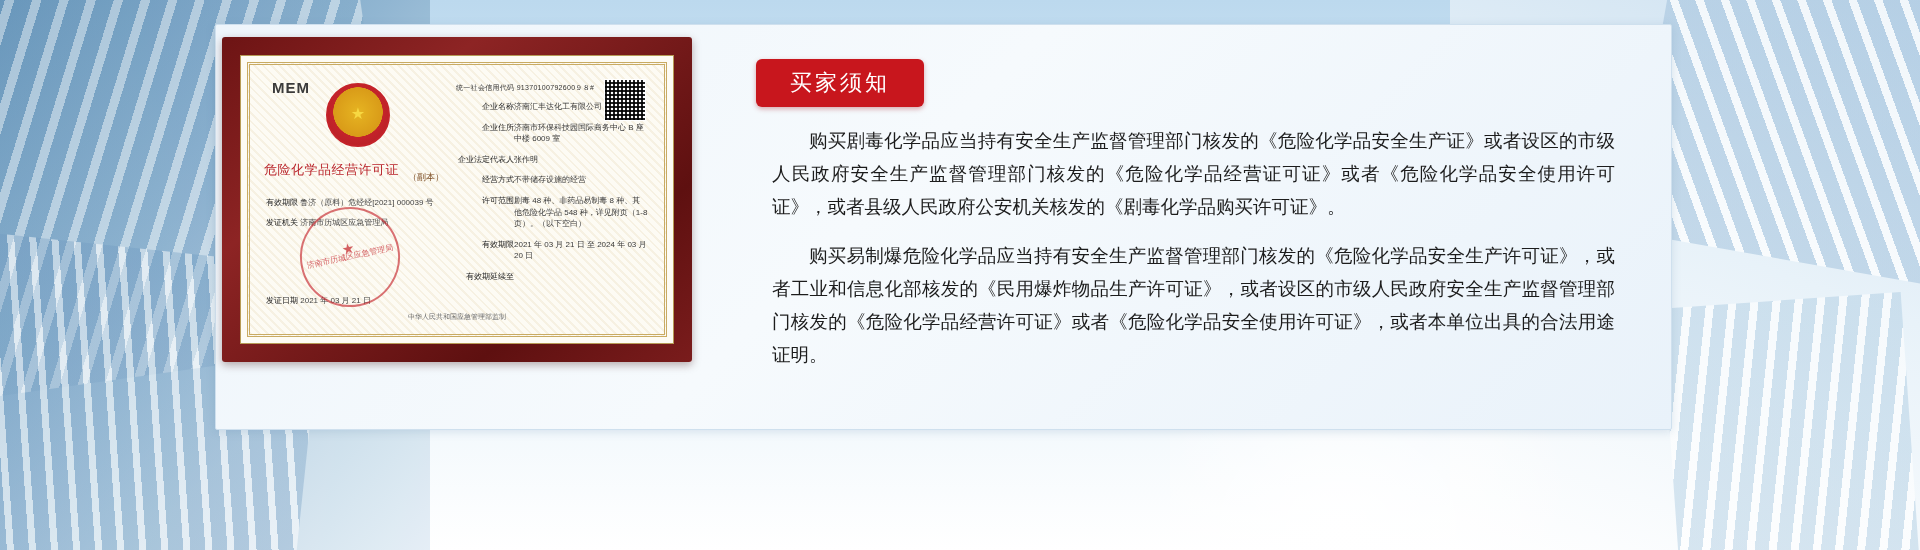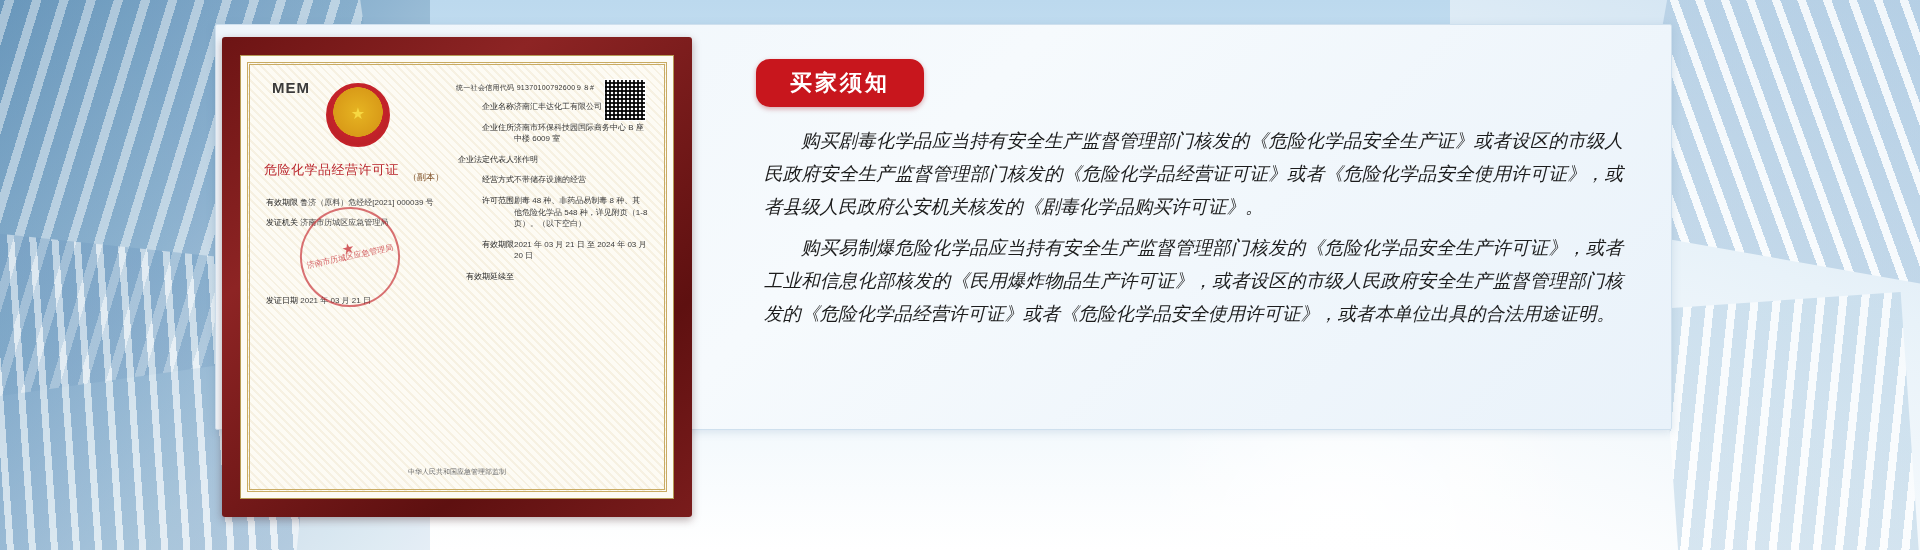--- a/index.html
+++ b/index.html
@@ -33,21 +33,21 @@
   .bg-sky{position:absolute;right:330px;bottom:0;width:420px;height:240px;
       background:radial-gradient(ellipse at 40% 90%,rgba(255,255,255,.95) 0%,rgba(255,255,255,0) 70%);}
 
   
   .card{position:absolute;left:215px;top:24px;width:1455px;height:404px;
         background:linear-gradient(135deg,#eef5fb 0%,#f6fafd 45%,#e9f2fa 100%);
         border:1px solid #cfe0ee;border-radius:2px;
         box-shadow:0 2px 10px rgba(80,120,160,.18);}
 
   
-  .cert-frame{position:absolute;left:6px;top:12px;width:470px;height:480px;
+  .cert-frame{position:absolute;left:6px;top:12px;width:470px;height:325px;
         background:linear-gradient(140deg,#6d1414 0%,#8d2424 30%,#5e1010 75%,#7a1c1c 100%);
         border-radius:3px;box-shadow:0 3px 9px rgba(60,20,20,.35);}
   .cert-inner{position:absolute;left:18px;top:18px;right:18px;bottom:18px;
         background:#fdfbf4;border:1px solid #b79b56;}
   .cert-pattern{position:absolute;left:6px;top:6px;right:6px;bottom:6px;
         border:3px double #c9ab63;
         background:
           repeating-linear-gradient(45deg,rgba(201,171,99,.12) 0 2px,rgba(253,251,244,0) 2px 6px),
           #fdfbf4;}
   .cert-body{position:absolute;left:14px;top:12px;right:14px;bottom:10px;}
@@ -79,25 +79,25 @@
   .code-line{position:absolute;left:192px;top:6px;font-size:7px;color:#333;letter-spacing:.3px;}
   .qr{position:absolute;right:4px;top:2px;width:40px;height:40px;
       background:
         repeating-linear-gradient(0deg,#222 0 2px,#fff 2px 4px),
         repeating-linear-gradient(90deg,#222 0 2px,#fff 2px 4px);
       background-blend-mode:multiply;border:1px solid #fff;}
   .cert-foot{position:absolute;left:0;right:0;bottom:2px;text-align:center;font-size:7px;color:#6a6a6a;}
 
   
   .notice{position:absolute;left:540px;top:34px;right:40px;}
-  .badge{display:inline-block;background:#c8161d;color:#fff;font-size:22px;font-weight:bold;
-        padding:9px 34px;border-radius:14px;letter-spacing:3px;
+  .badge{display:inline-block;background:#c8161d;color:#fff;font-size:22px;font-weight:normal;
+        padding:9px 34px;border-radius:6px;letter-spacing:3px;
         box-shadow:0 2px 5px rgba(160,20,25,.35);}
   .ntext{margin-top:18px;font-size:18.5px;line-height:1.78;color:#1c1c1c;text-align:justify;}
-  .ntext p{margin:8px;text-indent:2em;font-style:italic;}
+  .ntext p{margin:16px;text-indent:2em;}
   .contact{margin-top:14px;font-size:23px;font-weight:bold;color:#1b63b8;letter-spacing:2px;}
 </style>
 </head>
 <body>
 
 <div class="stage">
 
   <div class="bg"></div>
   <div class="bg-left"></div>
   <div class="bg-right"></div>

